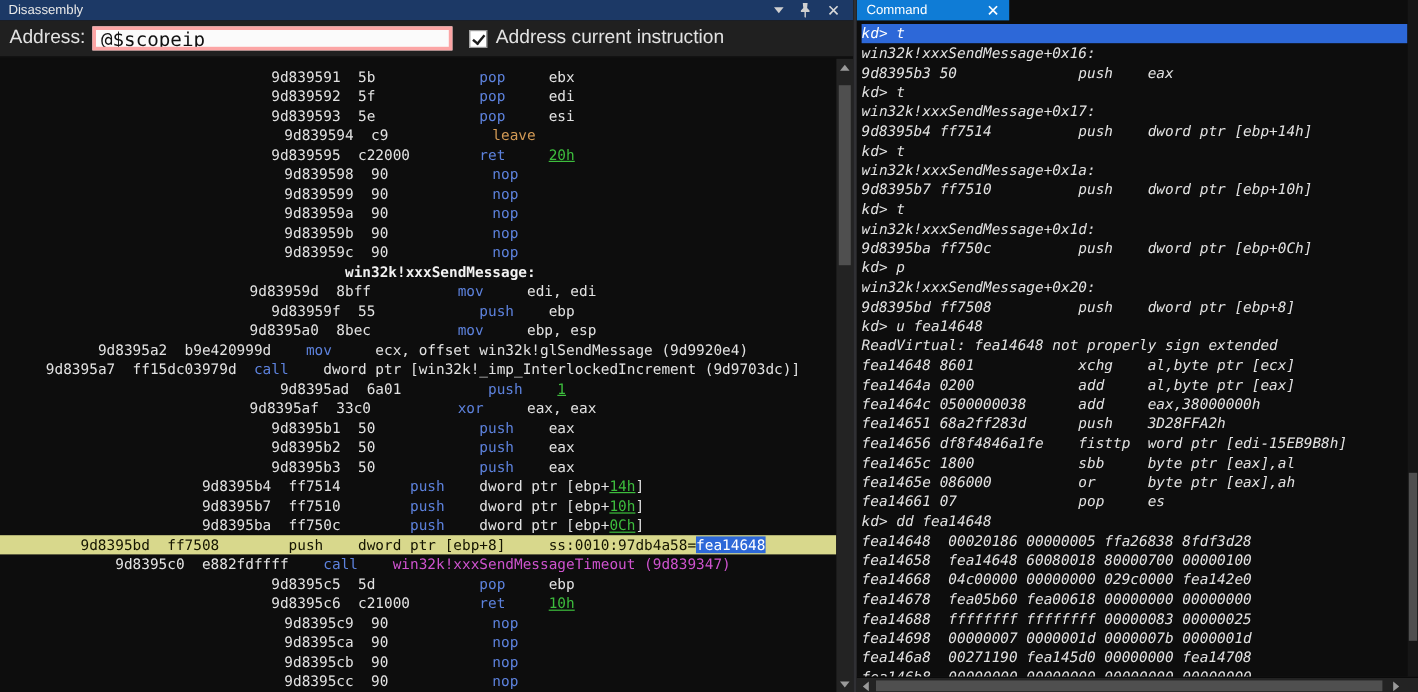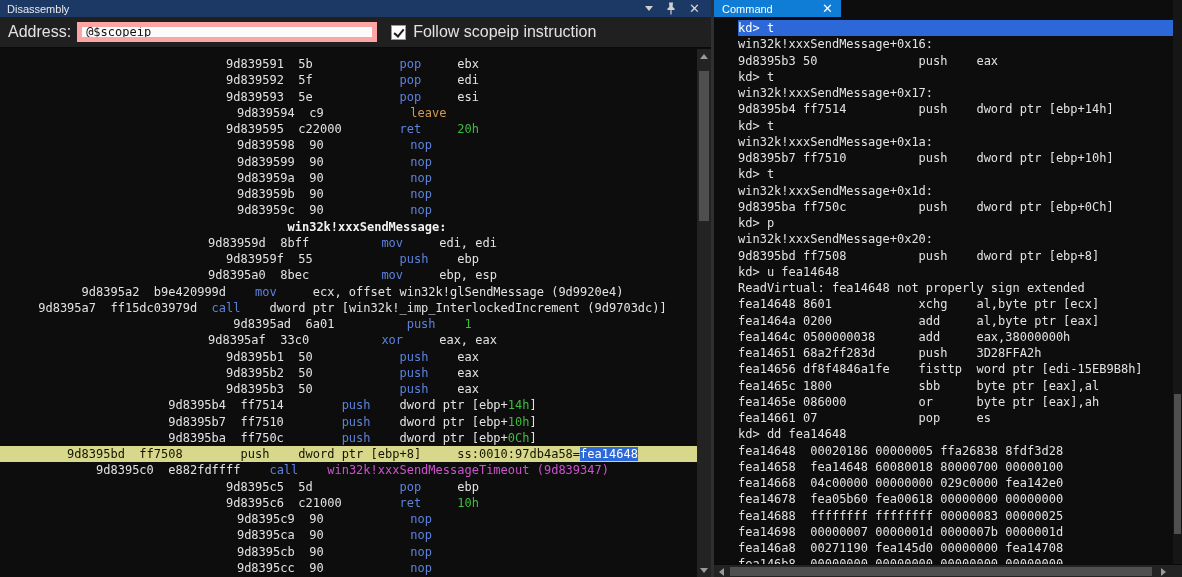--- a/index.html
+++ b/index.html
@@ -12,30 +12,30 @@
   .pane-left { position: relative; width: 711px; height: 577px; background: var(--pane-bg); flex: none; overflow: hidden; }
   .titlebar { height: 17px; background: var(--titlebar); display: flex; align-items: center; padding: 0 7px; }
   .titlebar .title { flex: 1; font-family: "Liberation Sans", sans-serif; font-size: 11px; color: #e9e9e9; }
   .tb-icons { display: flex; align-items: center; gap: 13px; padding-right: 4px; }
   .chev { width: 0; height: 0; border-left: 4px solid transparent; border-right: 4px solid transparent; border-top: 5px solid #d0d0d0; }
   .pinicon svg { display: block; }
   .closeglyph { color: #d8d8d8; font-family: "Liberation Sans", sans-serif; font-size: 13px; line-height: 13px; cursor: default; }
 
   .toolbar { height: 31px; background: var(--toolbar-bg); border-bottom: 1px solid #0a0a0a; display: flex; align-items: center; padding: 0 8px; }
   .toolbar .lbl { font-family: "Liberation Sans", sans-serif; font-size: 16px; color: #e2e2e2; }
-  .addr-input { width: 300px; height: 20px; margin-left: 6px; background: #fbfbfb; color: #111; border: 5px solid #fca5a5; font-family: "DejaVu Sans Mono", "Liberation Mono", monospace; font-size: 12px; padding: 1px 4px; outline: none; }
+  .addr-input { width: 300px; height: 20px; margin-left: 6px; background: #fbfbfb; color: #111; border: 3px solid #fca5a5; font-family: "DejaVu Sans Mono", "Liberation Mono", monospace; font-size: 16px; padding: 1px 4px; outline: none; }
   .checkbox { width: 15px; height: 15px; margin-left: 14px; background: #ffffff; border: 1px solid #9a9a9a; position: relative; flex: none; }
   .checkbox.checked::after { content: ""; position: absolute; left: 4px; top: 1px; width: 4px; height: 8px; border-right: 2px solid #1c1c1c; border-bottom: 2px solid #1c1c1c; transform: rotate(40deg); }
   .cb-lbl { margin-left: 7px; }
 
   .listing { position: absolute; top: 49px; left: 0; right: 14px; bottom: 0; overflow: hidden; padding: 7px 0 0 8px; white-space: pre; }
   .drow { height: 16.25px; line-height: 16.25px; text-align: center; }
   .c-w   { color: var(--text); }
   .c-mn  { color: var(--mnemonic); }
-  .c-g   { color: var(--green); }
+  .c-g   { color: var(--green); text-decoration: underline; }
   .c-p   { color: var(--magenta); }
   .c-or  { color: var(--orange); }
   .dlabel { font-weight: bold; color: #f2f2f2; }
   .drow.hl { background: var(--highlight-bg); margin-left: -8px; padding-left: 8px; }
   .drow.hl span { color: var(--highlight-text); }
   .drow.hl span.c-sel { background: var(--selection-bg); color: #ffffff; }
 
   .vscroll { position: absolute; top: 49px; right: 0; bottom: 0; width: 14px; background: var(--scroll-track); }
   .vscroll .sb-btn { position: absolute; left: 0; width: 14px; height: 14px; display: flex; align-items: center; justify-content: center; }
   .arr-up   { width: 0; height: 0; border-left: 4px solid transparent; border-right: 4px solid transparent; border-bottom: 5px solid #9a9a9a; }
@@ -43,21 +43,21 @@
   .vscroll .thumb { position: absolute; left: 2px; width: 10px; background: var(--scroll-thumb); }
 
   .splitter { width: 3px; height: 577px; background: #303034; flex: none; }
 
   
   .pane-right { position: relative; flex: 1; height: 577px; background: var(--pane-bg); overflow: hidden; }
   .tab { position: absolute; top: 0; left: 0; width: 127px; height: 17px; background: var(--tab-active); z-index: 5; display: flex; align-items: center; padding: 0 8px; gap: 31px; }
   .tab .tab-lbl { flex: 1; font-family: "Liberation Sans", sans-serif; font-size: 11px; color: #ffffff; }
   .tab .closeglyph { color: #ffffff; }
 
-  .cmd-content { position: absolute; top: 0; left: 0; right: 9px; bottom: 13px; overflow: hidden; padding-left: 24px; white-space: pre; }
+  .cmd-content { position: absolute; top: 0; left: 0; right: 9px; bottom: 13px; overflow: hidden; padding-left: 4px; white-space: pre; font-style: italic; }
   .cmd-lines { margin-top: -8px; }
   .crow { height: 16.25px; line-height: 16.25px; color: var(--text); }
   .crow.sel { background: var(--selection-bg); color: #ffffff; }
 
   .cmd-vscroll { position: absolute; top: 0; right: 0; bottom: 13px; width: 9px; background: #161616; }
   .cmd-vscroll .thumb { position: absolute; left: 1px; width: 7px; background: var(--scroll-thumb); }
 
   .cmd-hscroll { position: absolute; left: 0; right: 0; bottom: 0; height: 13px; background: var(--scroll-track); border-top: 1px solid #0a0a0a; }
   .cmd-hscroll .sb-btn { position: absolute; top: 0; width: 14px; height: 13px; display: flex; align-items: center; justify-content: center; }
   .arr-left  { width: 0; height: 0; border-top: 4px solid transparent; border-bottom: 4px solid transparent; border-right: 5px solid #9a9a9a; }
@@ -80,21 +80,21 @@
             </svg>
         </span>
         <span class="closeglyph">✕</span>
       </span>
     </div>
 
     <div class="toolbar">
       <span class="lbl">Address:</span>
       <input class="addr-input" type="text" value="@$scopeip" style="">
       <span class="checkbox checked"></span>
-      <span class="lbl cb-lbl">Follow scopeip instruction</span>
+      <span class="lbl cb-lbl">Address current instruction</span>
     </div>
 
     <div class="listing"><div class="drow"><span class="c-w">9d839591  5b            </span><span class="c-mn">pop     </span><span class="c-w">ebx</span></div><div class="drow"><span class="c-w">9d839592  5f            </span><span class="c-mn">pop     </span><span class="c-w">edi</span></div><div class="drow"><span class="c-w">9d839593  5e            </span><span class="c-mn">pop     </span><span class="c-w">esi</span></div><div class="drow"><span class="c-w">9d839594  c9            </span><span class="c-or">leave   </span></div><div class="drow"><span class="c-w">9d839595  c22000        </span><span class="c-mn">ret     </span><span class="c-g">20h</span></div><div class="drow"><span class="c-w">9d839598  90            </span><span class="c-mn">nop     </span></div><div class="drow"><span class="c-w">9d839599  90            </span><span class="c-mn">nop     </span></div><div class="drow"><span class="c-w">9d83959a  90            </span><span class="c-mn">nop     </span></div><div class="drow"><span class="c-w">9d83959b  90            </span><span class="c-mn">nop     </span></div><div class="drow"><span class="c-w">9d83959c  90            </span><span class="c-mn">nop     </span></div><div class="drow"><span class="dlabel">    win32k!xxxSendMessage:</span></div><div class="drow"><span class="c-w">9d83959d  8bff          </span><span class="c-mn">mov     </span><span class="c-w">edi, edi</span></div><div class="drow"><span class="c-w">9d83959f  55            </span><span class="c-mn">push    </span><span class="c-w">ebp</span></div><div class="drow"><span class="c-w">9d8395a0  8bec          </span><span class="c-mn">mov     </span><span class="c-w">ebp, esp</span></div><div class="drow"><span class="c-w">9d8395a2  b9e420999d    </span><span class="c-mn">mov     </span><span class="c-w">ecx, offset win32k!glSendMessage (9d9920e4)</span></div><div class="drow"><span class="c-w">9d8395a7  ff15dc03979d  </span><span class="c-mn">call    </span><span class="c-w">dword ptr [win32k!_imp_InterlockedIncrement (9d9703dc)]</span></div><div class="drow"><span class="c-w">9d8395ad  6a01          </span><span class="c-mn">push    </span><span class="c-g">1</span></div><div class="drow"><span class="c-w">9d8395af  33c0          </span><span class="c-mn">xor     </span><span class="c-w">eax, eax</span></div><div class="drow"><span class="c-w">9d8395b1  50            </span><span class="c-mn">push    </span><span class="c-w">eax</span></div><div class="drow"><span class="c-w">9d8395b2  50            </span><span class="c-mn">push    </span><span class="c-w">eax</span></div><div class="drow"><span class="c-w">9d8395b3  50            </span><span class="c-mn">push    </span><span class="c-w">eax</span></div><div class="drow"><span class="c-w">9d8395b4  ff7514        </span><span class="c-mn">push    </span><span class="c-w">dword ptr [ebp+</span><span class="c-g">14h</span><span class="c-w">]</span></div><div class="drow"><span class="c-w">9d8395b7  ff7510        </span><span class="c-mn">push    </span><span class="c-w">dword ptr [ebp+</span><span class="c-g">10h</span><span class="c-w">]</span></div><div class="drow"><span class="c-w">9d8395ba  ff750c        </span><span class="c-mn">push    </span><span class="c-w">dword ptr [ebp+</span><span class="c-g">0Ch</span><span class="c-w">]</span></div><div class="drow hl"><span class="c-w">9d8395bd  ff7508        </span><span class="c-mn">push    </span><span class="c-w">dword ptr [ebp+8]</span><span class="c-w">     ss:0010:97db4a58=</span><span class="c-sel">fea14648</span></div><div class="drow"><span class="c-w">9d8395c0  e882fdffff    </span><span class="c-mn">call    </span><span class="c-p">win32k!xxxSendMessageTimeout (9d839347)</span></div><div class="drow"><span class="c-w">9d8395c5  5d            </span><span class="c-mn">pop     </span><span class="c-w">ebp</span></div><div class="drow"><span class="c-w">9d8395c6  c21000        </span><span class="c-mn">ret     </span><span class="c-g">10h</span></div><div class="drow"><span class="c-w">9d8395c9  90            </span><span class="c-mn">nop     </span></div><div class="drow"><span class="c-w">9d8395ca  90            </span><span class="c-mn">nop     </span></div><div class="drow"><span class="c-w">9d8395cb  90            </span><span class="c-mn">nop     </span></div><div class="drow"><span class="c-w">9d8395cc  90            </span><span class="c-mn">nop     </span></div></div>
 
     <div class="vscroll">
       <span class="sb-btn" style="top:0">
           <span class="arr-up"></span>
         </span>
       <span class="thumb" style="top:22px; height:150px"></span>
       <span class="sb-btn" style="bottom:0">

